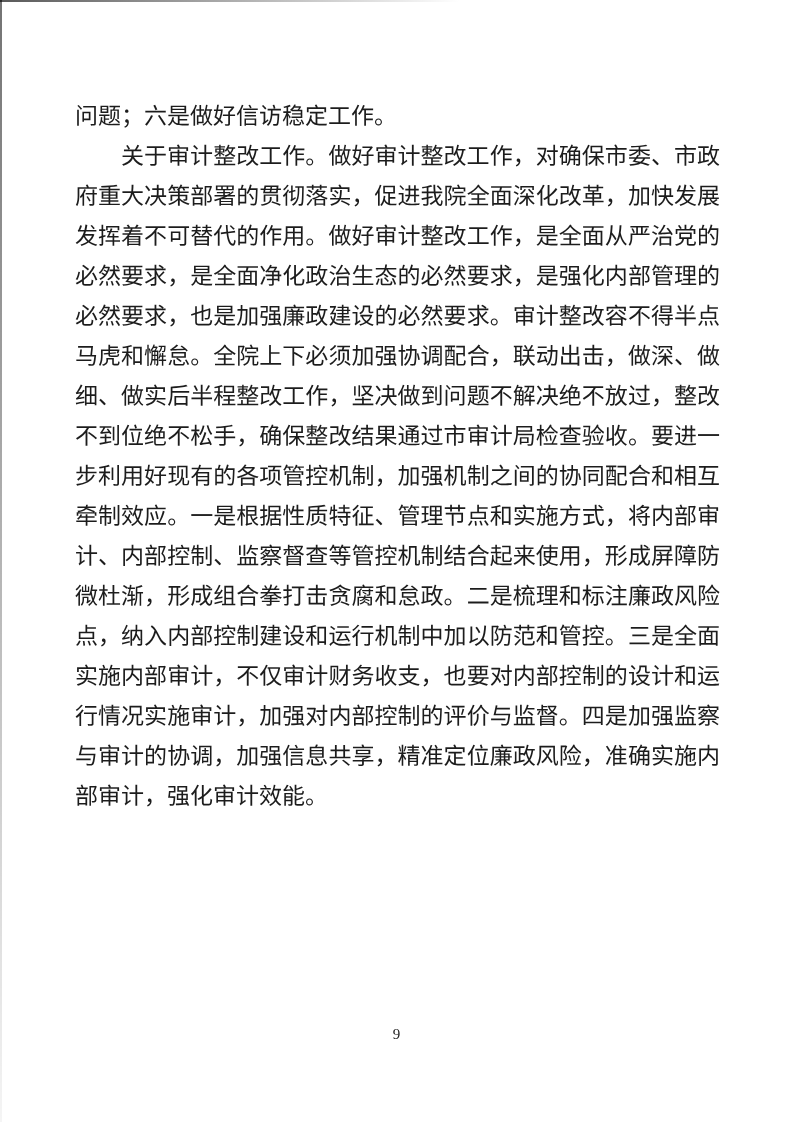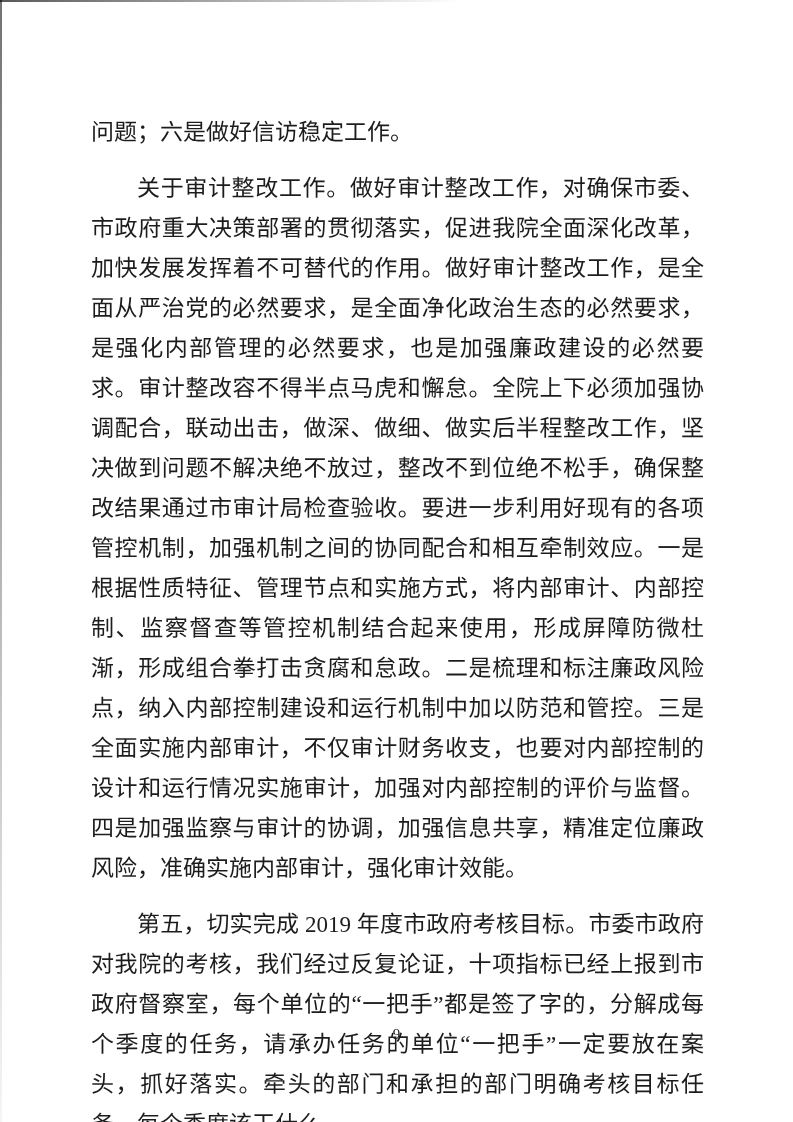--- a/index.html
+++ b/index.html
@@ -34,21 +34,21 @@
     left: 75px;
     top: 97px;
     width: 645px;
     font-size: 23px;
     line-height: 40px;
     text-align: justify;
     text-justify: inter-ideograph;
     letter-spacing: 0;
   }
   .text-block p.para {
-    margin: 16px;
+    margin: 0;
     padding: 0;
   }
   .text-block p.para.indent {
     text-indent: 2em;
   }
   .text-block .bold {
     font-weight: normal;
   }
   .page-number {
     position: absolute;
@@ -64,17 +64,16 @@
 </head>
 <body>
 
 <div class="scan-page">
   <div class="edge-top"></div>
   <div class="edge-left"></div>
 
   <main class="text-block" id="text-block">
       <p class="para"><span class="">问题；六是做好信访稳定工作。</span></p>
       <p class="para indent"><span class="bold">关于审计整改工作。</span><span class="">做好审计整改工作，对确保市委、市政府重大决策部署的贯彻落实，促进我院全面深化改革，加快发展发挥着不可替代的作用。做好审计整改工作，是全面从严治党的必然要求，是全面净化政治生态的必然要求，是强化内部管理的必然要求，也是加强廉政建设的必然要求。审计整改容不得半点马虎和懈怠。全院上下必须加强协调配合，联动出击，做深、做细、做实后半程整改工作，坚决做到问题不解决绝不放过，整改不到位绝不松手，确保整改结果通过市审计局检查验收。要进一步利用好现有的各项管控机制，加强机制之间的协同配合和相互牵制效应。一是根据性质特征、管理节点和实施方式，将内部审计、内部控制、监察督查等管控机制结合起来使用，形成屏障防微杜渐，形成组合拳打击贪腐和怠政。二是梳理和标注廉政风险点，纳入内部控制建设和运行机制中加以防范和管控。三是全面实施内部审计，不仅审计财务收支，也要对内部控制的设计和运行情况实施审计，加强对内部控制的评价与监督。四是加强监察与审计的协调，加强信息共享，精准定位廉政风险，准确实施内部审计，强化审计效能。</span></p>
-      <p class="para indent"><span class="bold">第五，切实完成 2019 年度市政府考核目标。</span><span class="">市委市政府对我院的考核，我们经过反复论证，十项指标已经上报到市政府督察室，每个单位的“一把手”都是签了字的，分解成每个季度的任务，请承办任务的单位“一把手”一定要放在案头，抓好落实。牵头的部门和承担的部门明确考核目标任务，每个季度该干什么，</span></p>
     </main>
 
   <footer class="page-number">9</footer>
 </div>
 
 </body></html>

